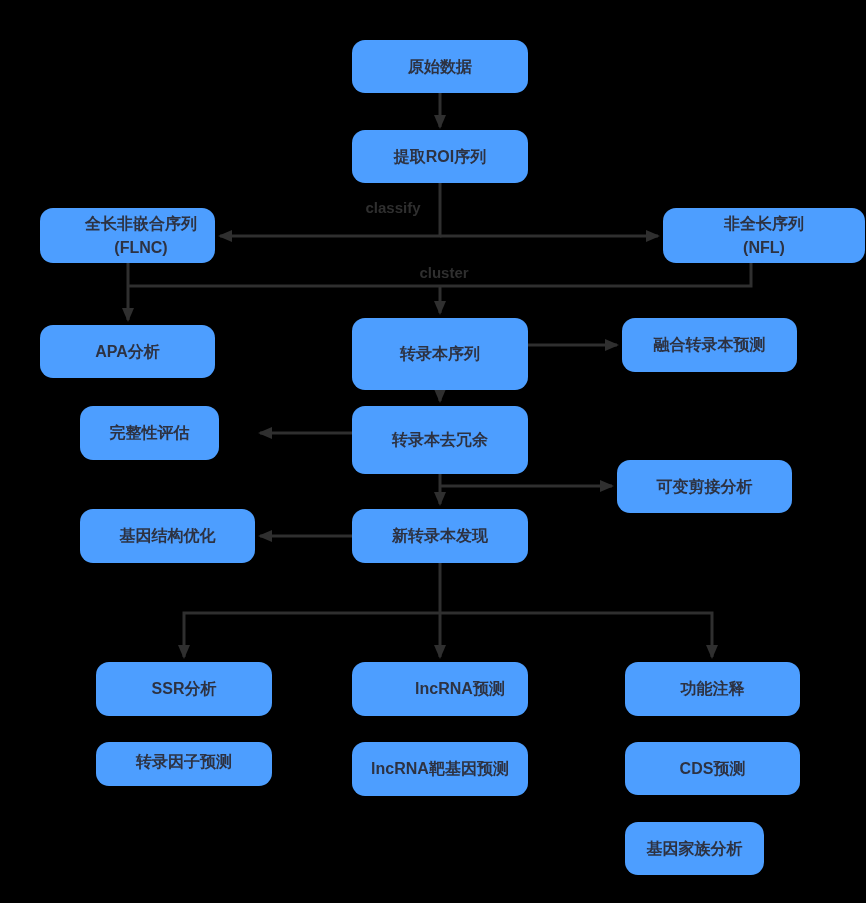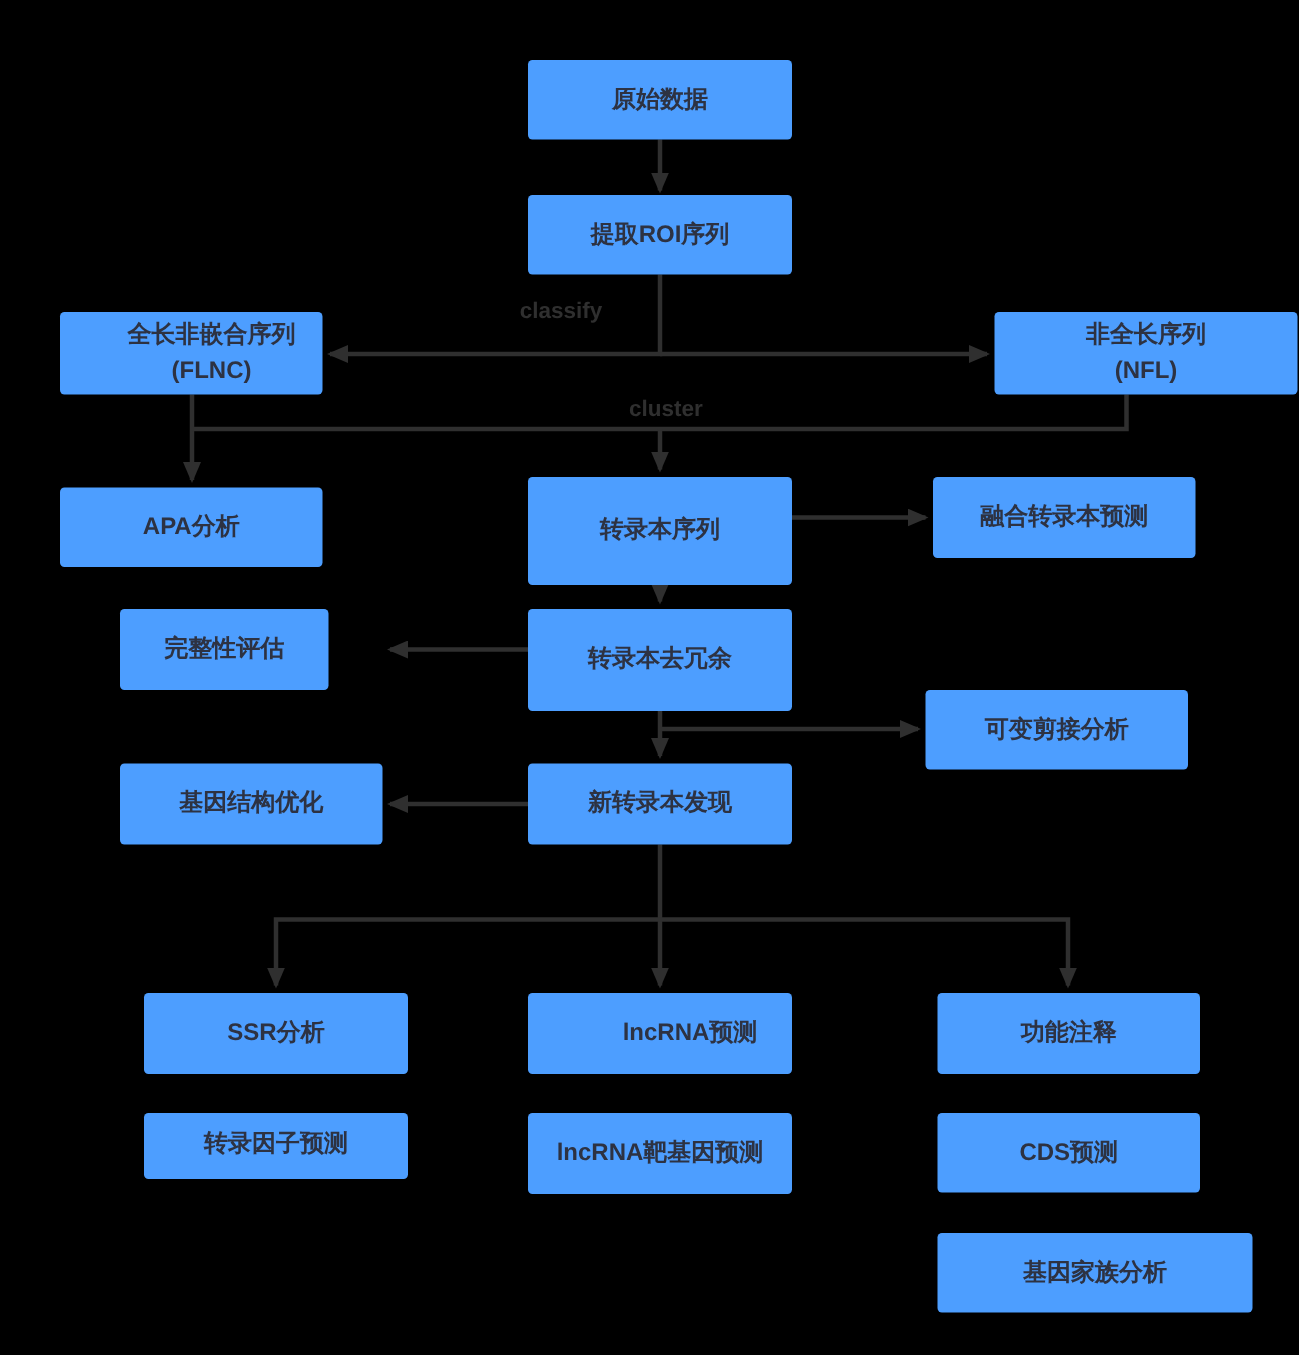--- a/index.html
+++ b/index.html
@@ -26,21 +26,21 @@
     stroke-width: 3;
   }
   #edges marker path {
     fill: var(--line, #2F2F2F);
     stroke: none;
   }
   .node {
     position: absolute;
     background: var(--node-fill, #4D9EFF);
     color: var(--node-text, #2D3242);
-    border-radius: 3px;
+    border-radius: 13px;
     display: flex;
     align-items: center;
     justify-content: center;
     text-align: center;
     font-size: 16px;
     font-weight: bold;
     line-height: 1.45;
     white-space: pre-line;
     box-sizing: border-box;
   }
@@ -63,22 +63,22 @@
   .n-dedup        { left:352px; top:406px; width:176px; height:68px; }
   .n-altsplice    { left:617px; top:460px; width:175px; height:53px; }
   .n-genestruct   { left:80px;  top:509px; width:175px; height:54px; }
   .n-novel        { left:352px; top:509px; width:176px; height:54px; }
   .n-ssr          { left:96px;  top:662px; width:176px; height:54px; }
   .n-lncrna       { left:352px; top:662px; width:176px; height:54px;padding-left:40px; }
   .n-funcannot    { left:625px; top:662px; width:175px; height:54px; }
   .n-tf           { left:96px;  top:742px; width:176px; height:44px;font-family:Liberation Mono, monospace; }
   .n-lnctarget    { left:352px; top:742px; width:176px; height:54px; }
   .n-cds          { left:625px; top:742px; width:175px; height:53px; }
-  .n-genefamily   { left:625px; top:822px; width:210px; height:53px;text-align:right; }
-  .l-classify     { left:336px; top:199px; width:76px; }
+  .n-genefamily   { left:625px; top:822px; width:139px; height:53px;text-align:right; }
+  .l-classify     { left:355px; top:199px; width:76px; }
   .l-cluster      { left:409px; top:264px; width:70px; }
 </style>
 </head>
 <body>
 
 <div id="canvas">
 
   <svg id="edges" viewBox="0 0 866 903">
     <defs>
       <marker id="arrow" markerUnits="userSpaceOnUse" markerWidth="14" markerHeight="12" viewBox="0 0 14 12" refX="12" refY="6" orient="auto">

